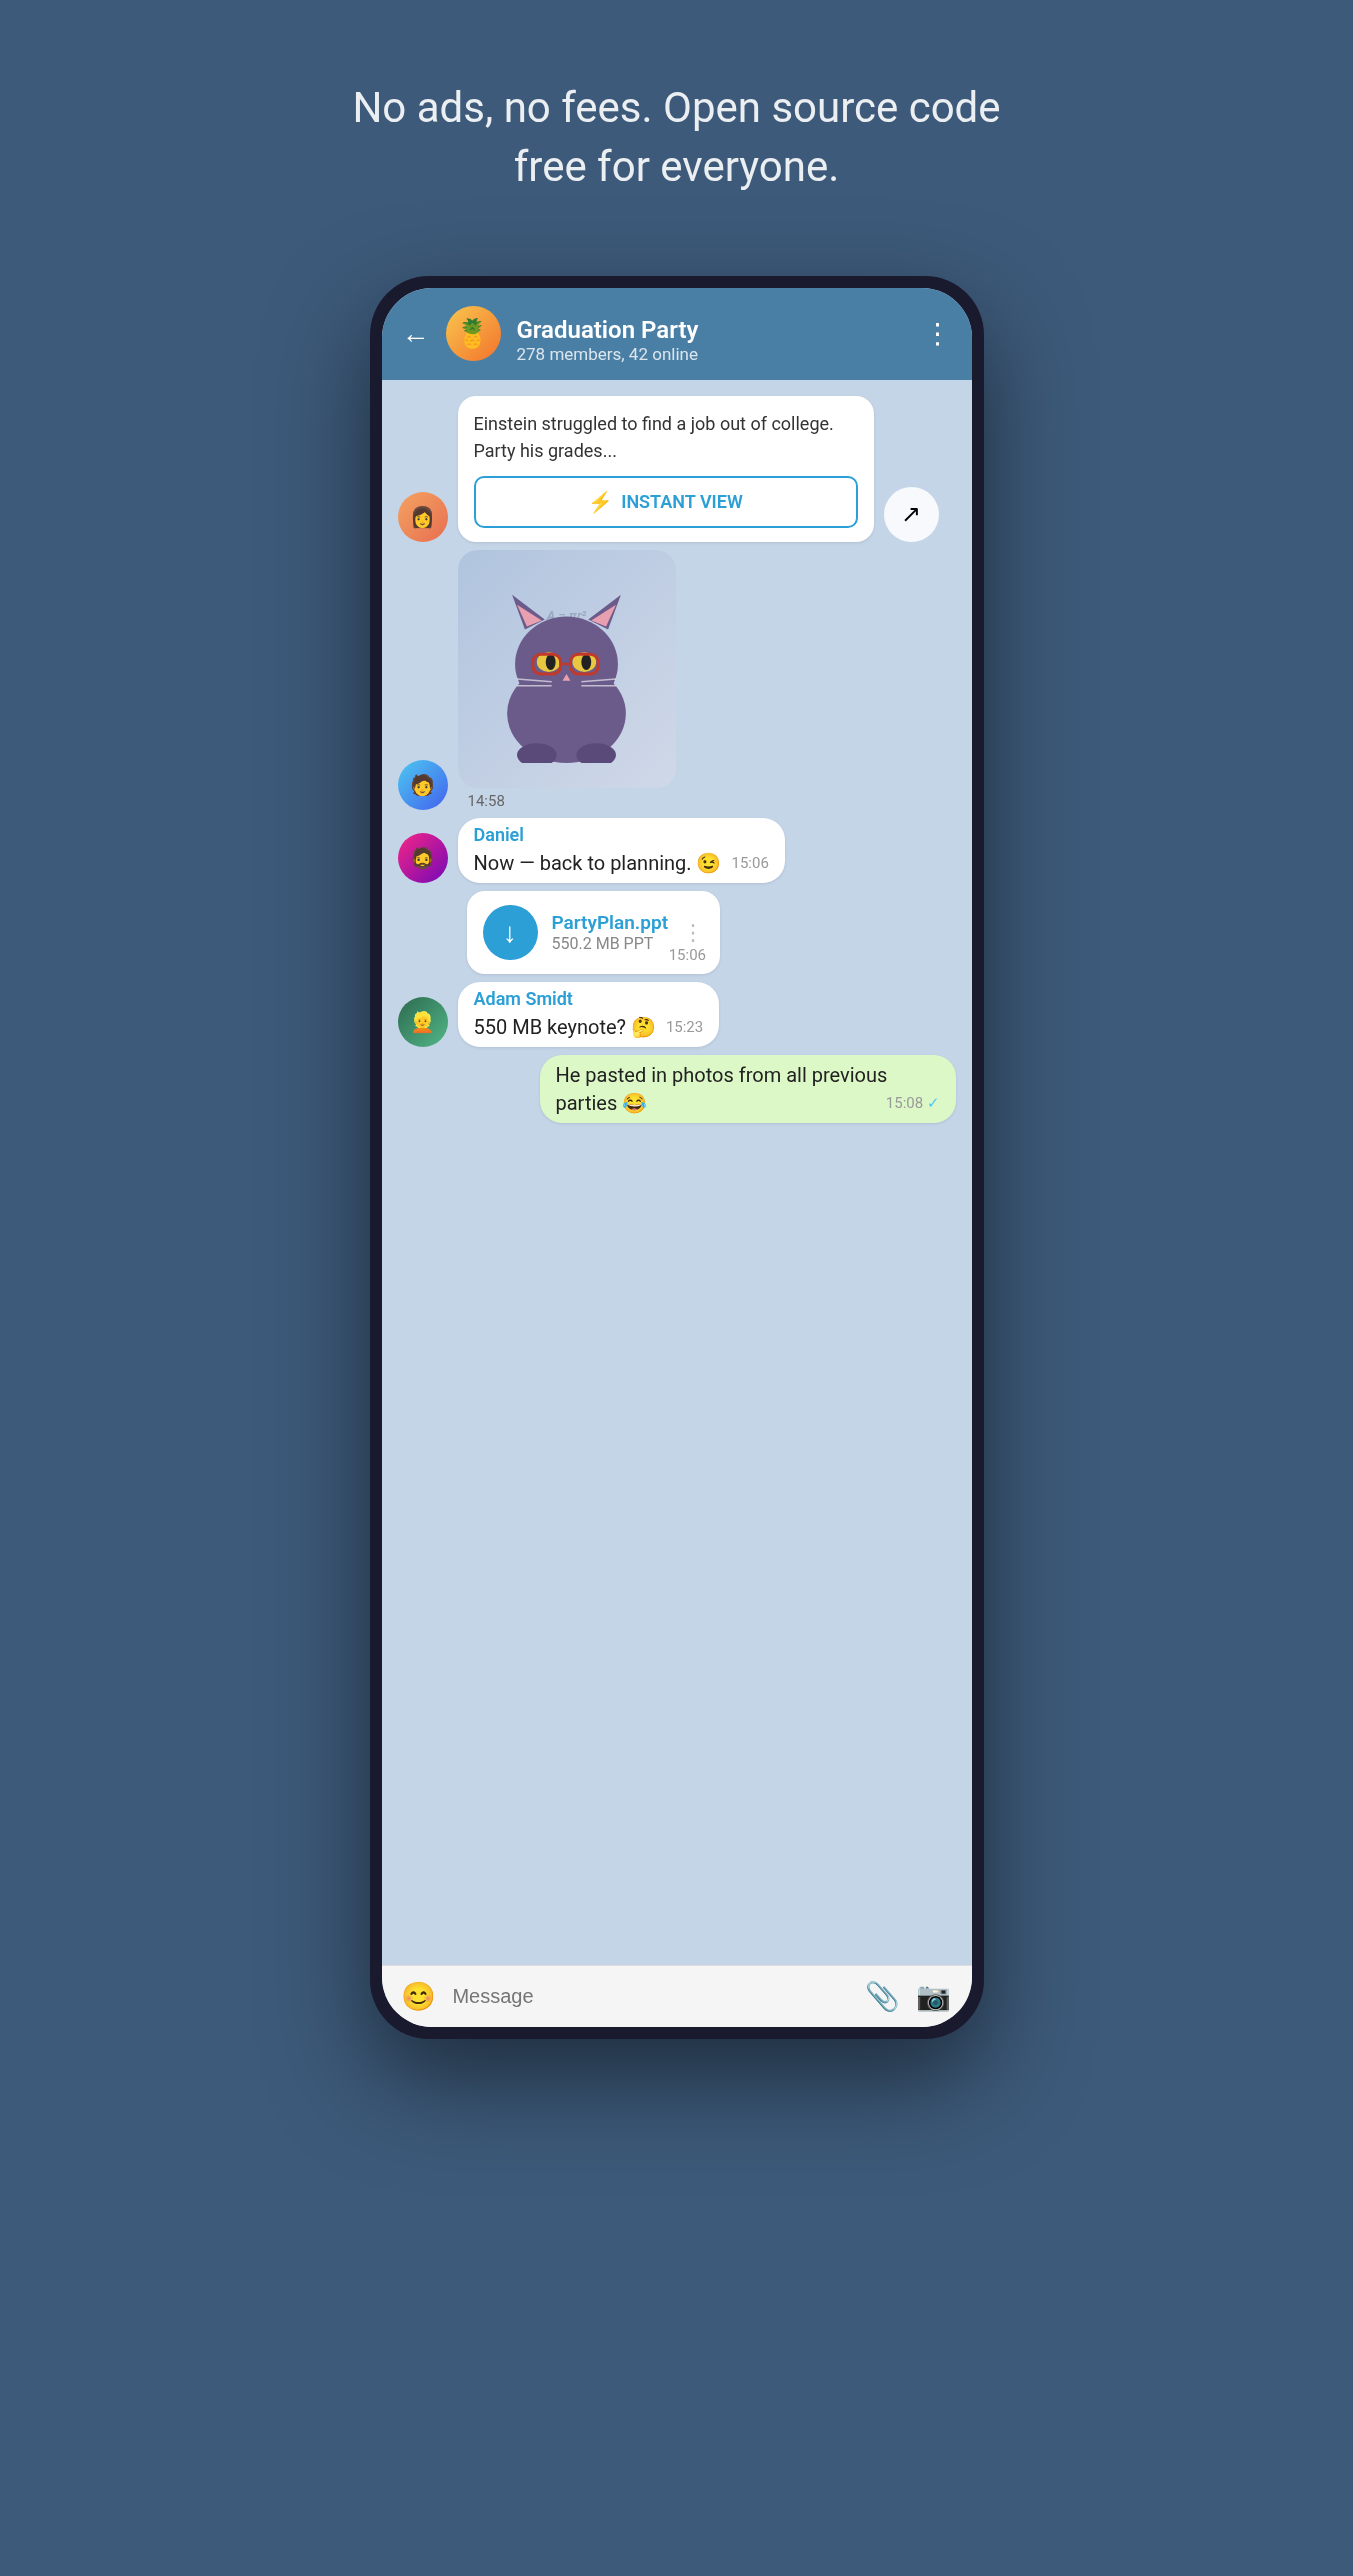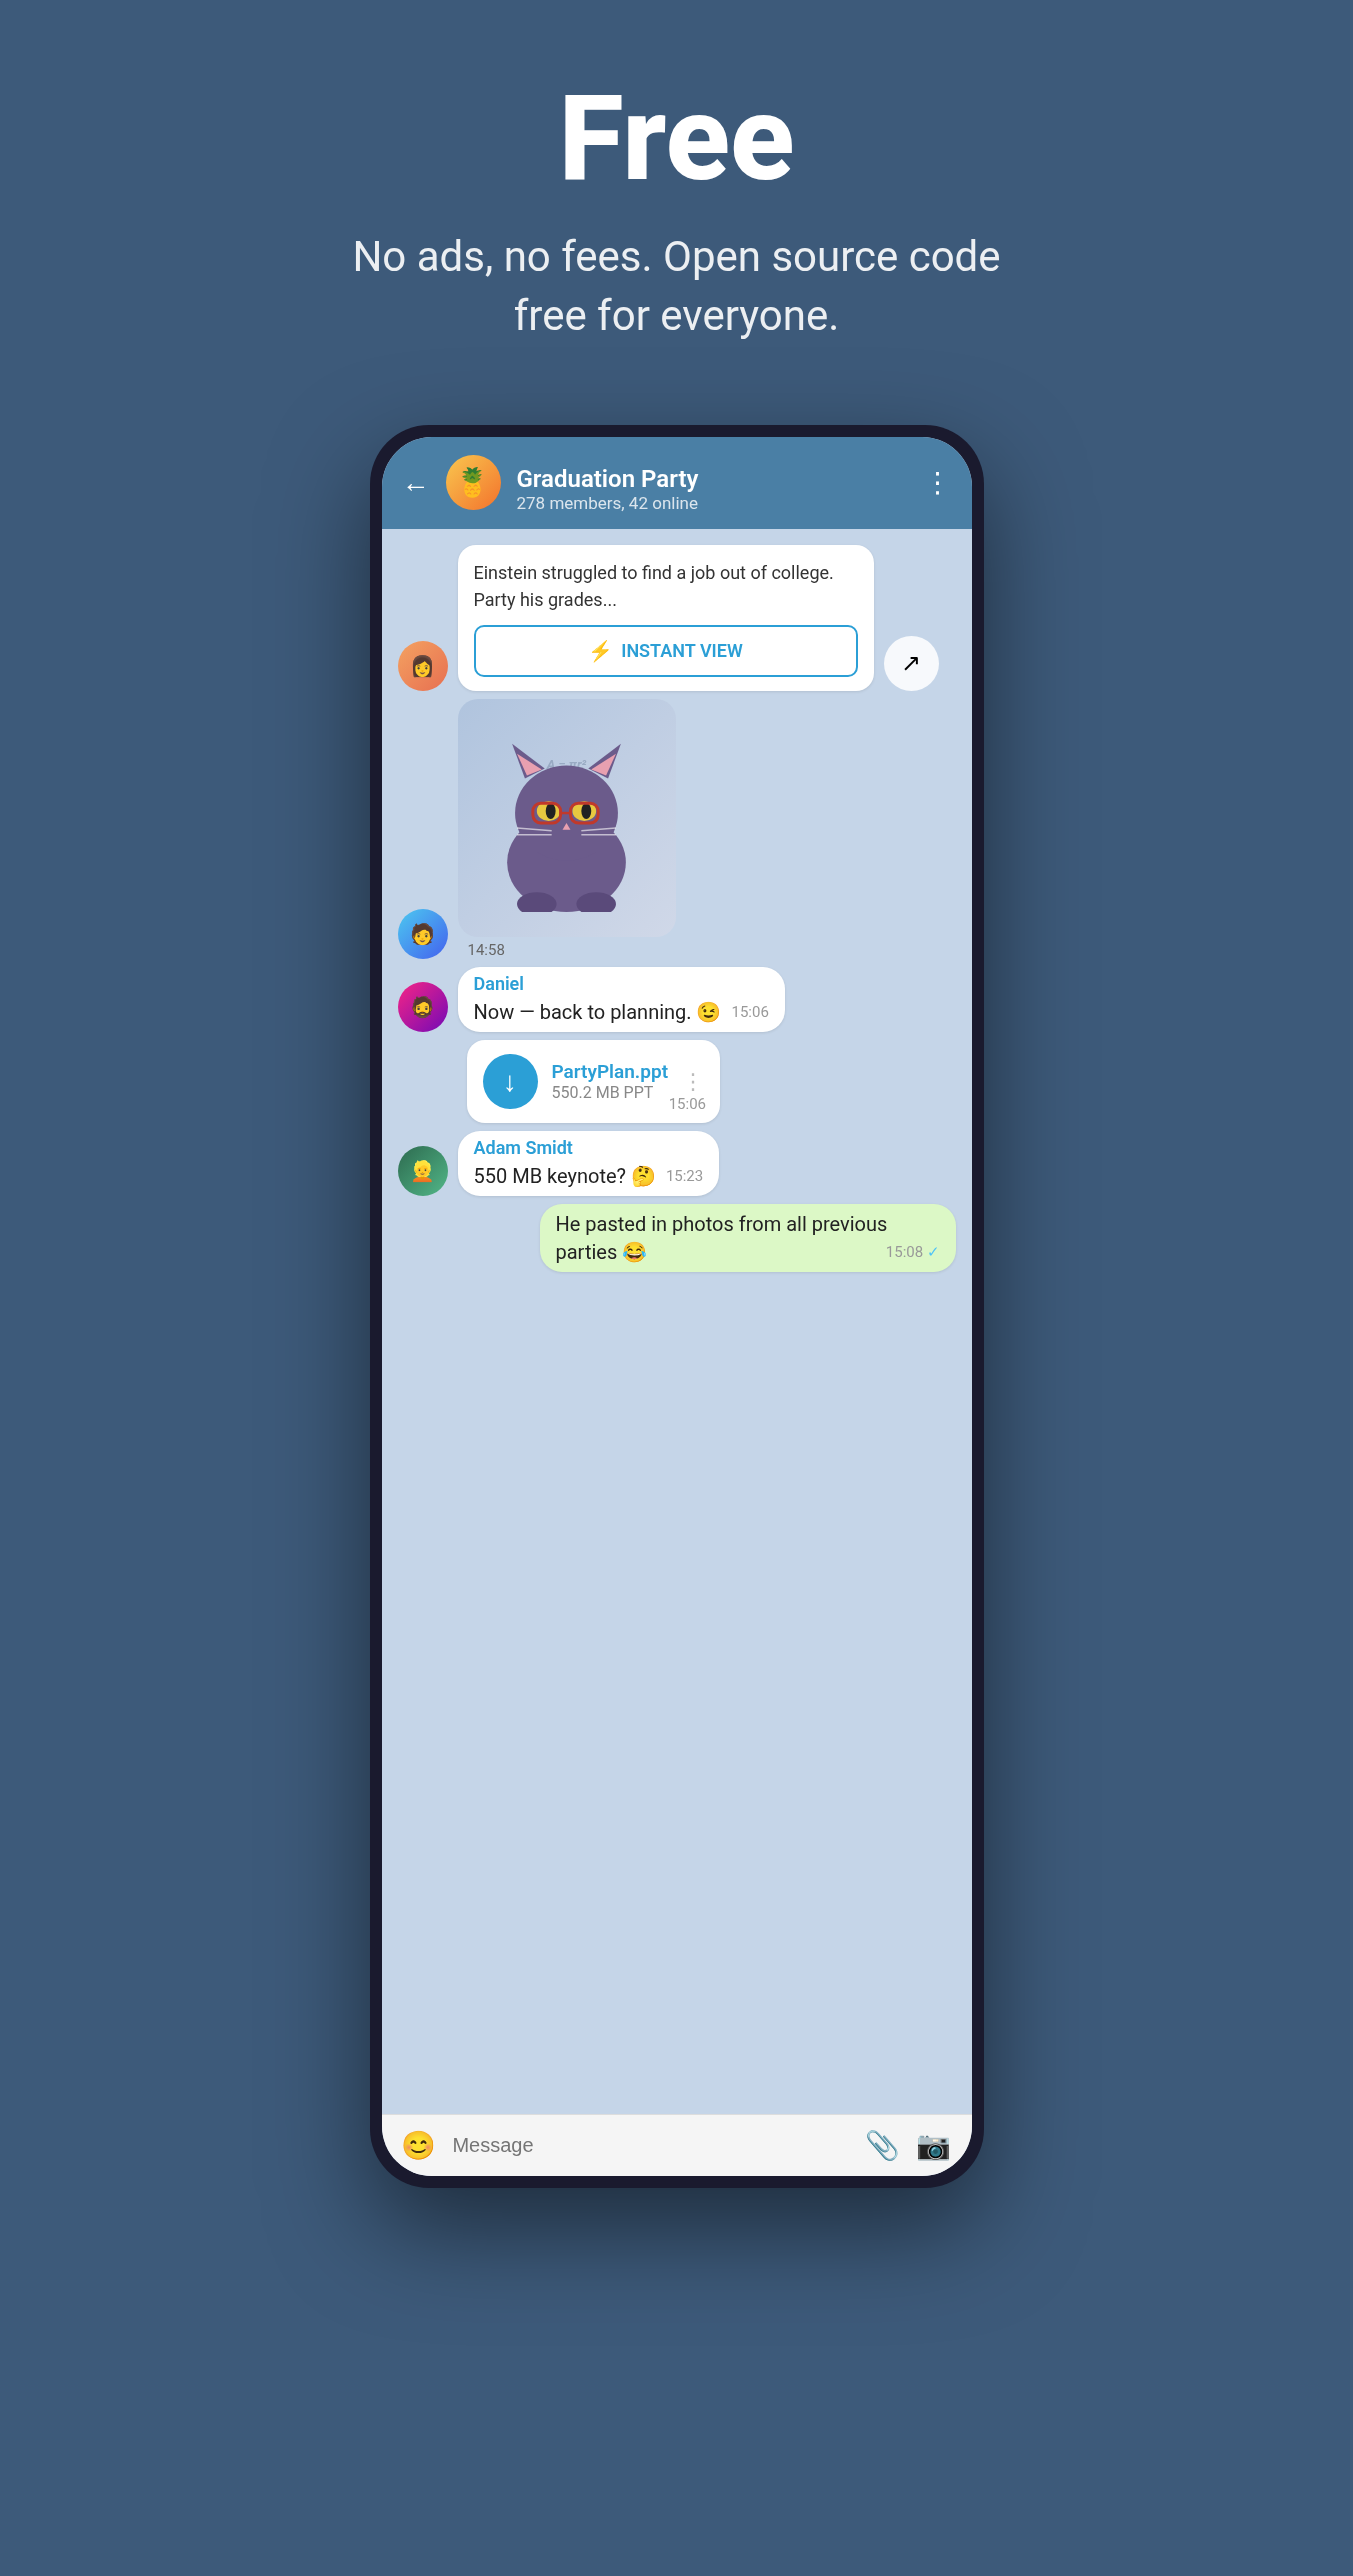--- a/index.html
+++ b/index.html
@@ -344,21 +344,20 @@
     .clearfix::after {
       content: '';
       display: table;
       clear: both;
     }
   </style>
 </head>
 <body>
 
 <div class="hero">
-  <h1 class="hero-title">Free</h1>
   <p class="hero-subtitle">No ads, no fees. Open source code free for everyone.</p>
 </div>
 
 <div class="phone-wrapper">
   <div class="phone">
     <div class="phone-inner">
 
       <div class="chat-header">
         <span class="back-btn">←</span>
         <div class="chat-avatar">

